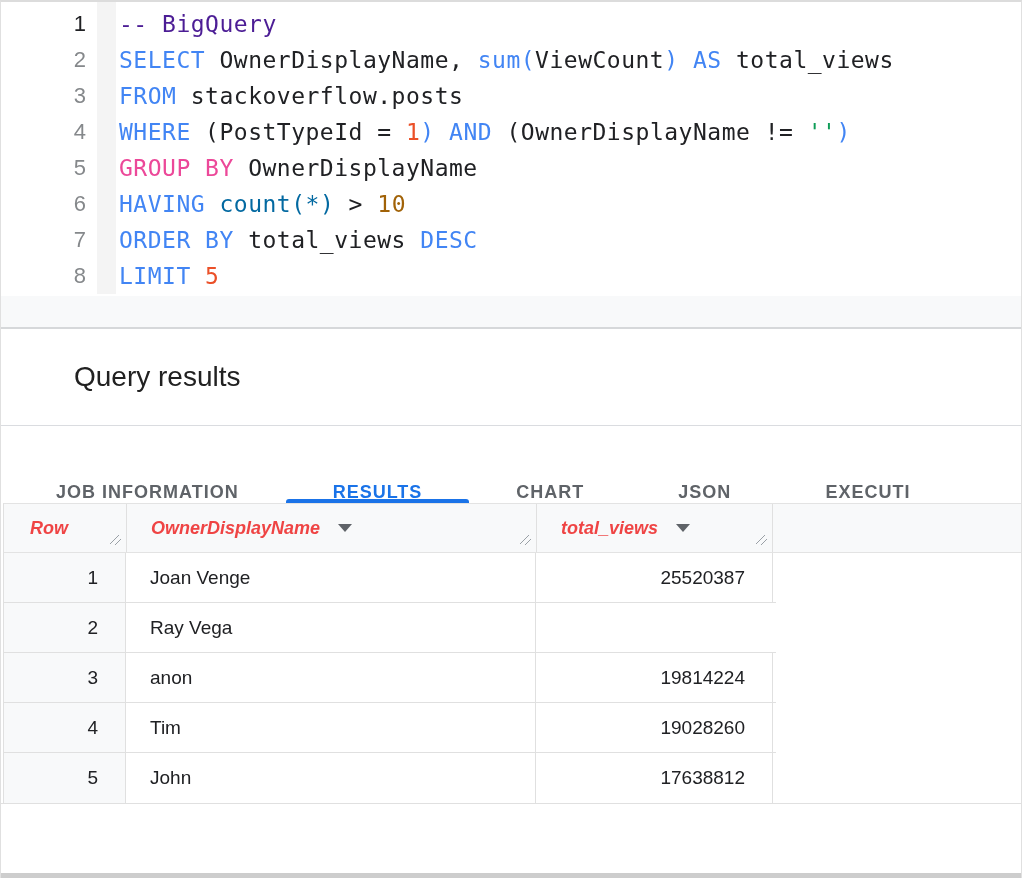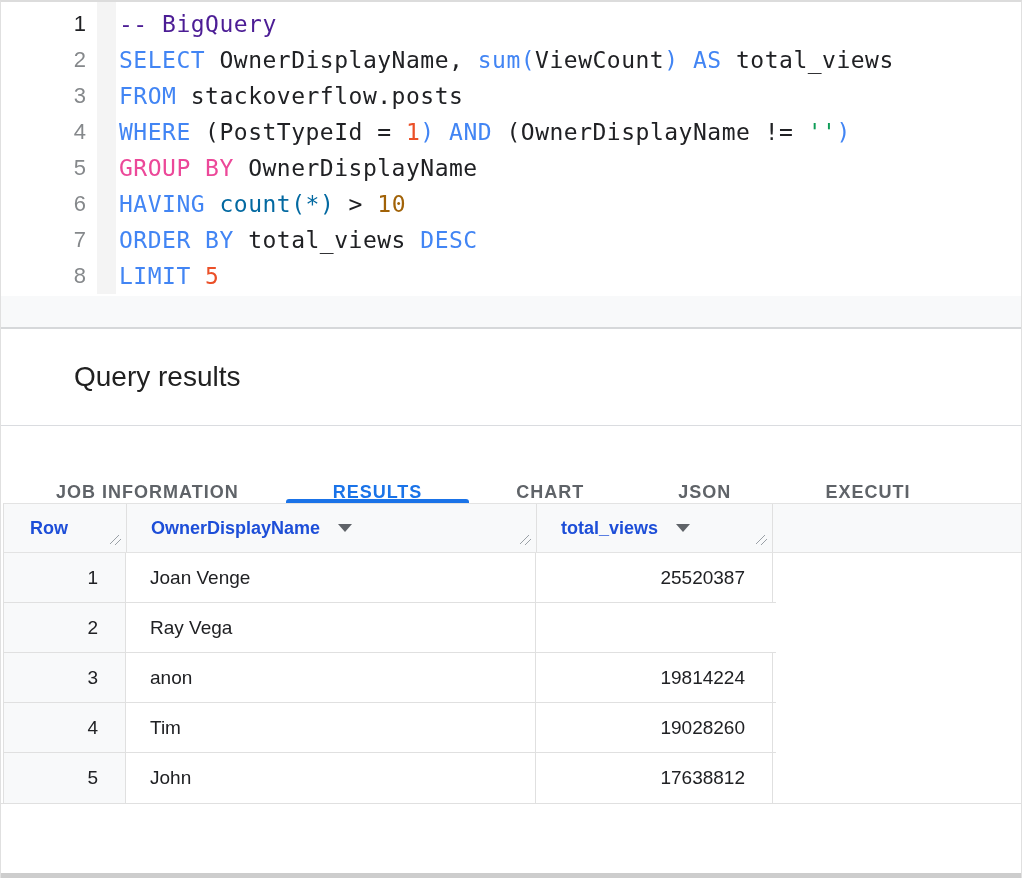--- a/index.html
+++ b/index.html
@@ -58,21 +58,21 @@
   .rt-header {
     display:flex; height:50px; background:#f8f9fa;
     border-top:1px solid #e3e3e3; border-bottom:1px solid #e3e3e3;
     border-left:1px solid #e0e0e0; margin-left:2px;
   }
   .rt-hcell { position:relative; display:flex; align-items:center; border-right:1px solid #e0e0e0; }
   .rt-hcell.c-row   { width:123px; padding-left:26px; }
   .rt-hcell.c-owner { width:410px; padding-left:24px; }
   .rt-hcell.c-views { width:236px; padding-left:24px; }
   .rt-hcell.c-fill  { flex:1; border-right:none; }
-  .rt-hlabel { font-size:18px; font-weight:700; color:#1d4ed8; }
+  .rt-hlabel { font-size:18px; font-weight:700; color:#ef4444;font-style:italic; }
   .sort-caret {
     width:0; height:0; margin-left:18px;
     border-left:7px solid transparent; border-right:7px solid transparent;
     border-top:8px solid #5f6368; cursor:pointer;
   }
   .resize-handle { position:absolute; right:4px; bottom:2px; cursor:col-resize; }
 
   .rt-body { width:773px; border-left:1px solid #e0e0e0; margin-left:2px; }
   .rt-row { display:flex; height:50px; border-bottom:1px solid #e0e0e0; }
   .rt-row:last-child { border-bottom:none; }

